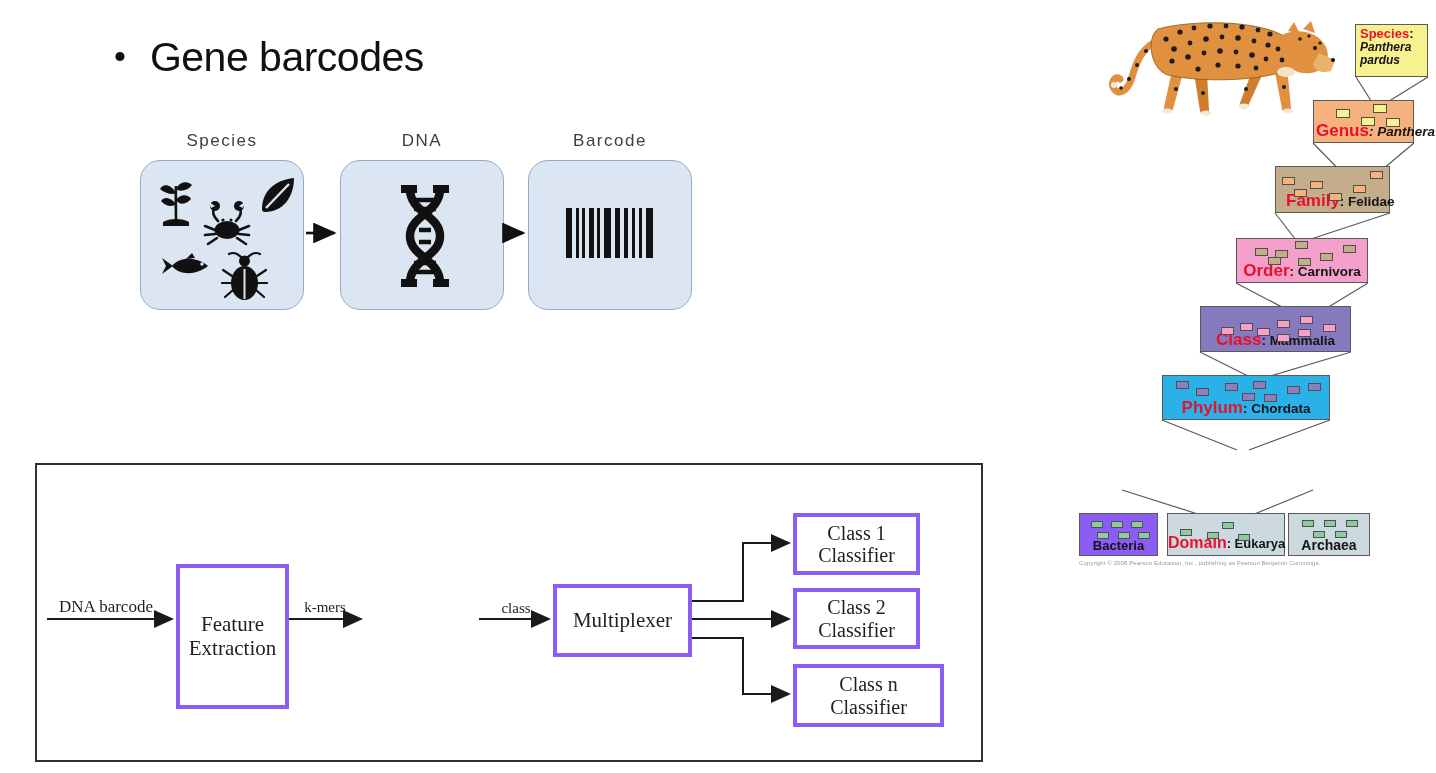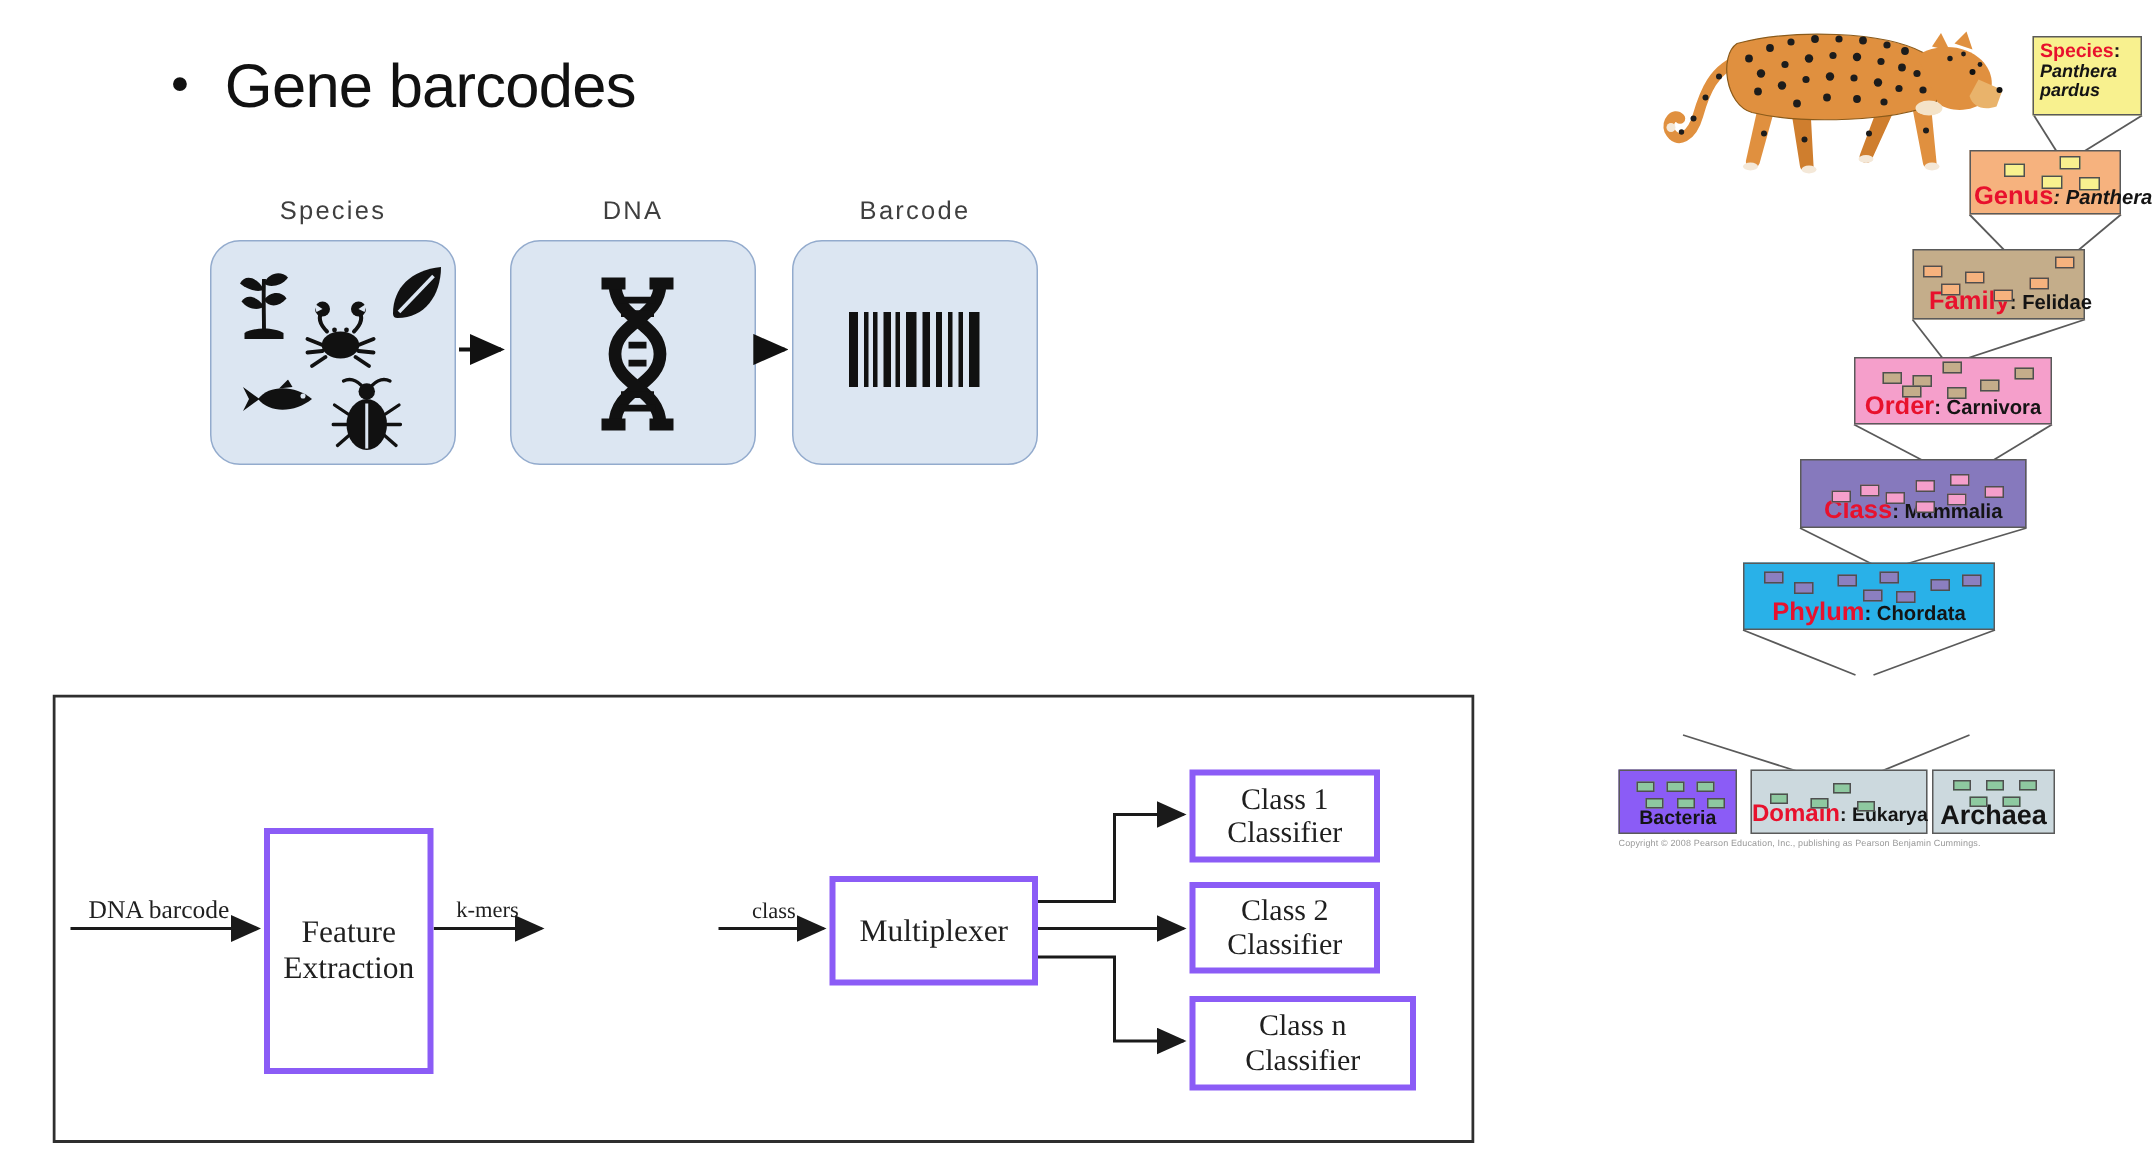--- a/index.html
+++ b/index.html
@@ -152,21 +152,21 @@
     <rect x="1" y="1" width="946" height="297" fill="none" stroke="#2f2f2f" stroke-width="2"></rect>
     <line x1="12" y1="156" x2="137" y2="156" stroke="#1a1a1a" stroke-width="2" marker-end="url(#ah2)"></line>
     <line x1="254" y1="156" x2="326" y2="156" stroke="#1a1a1a" stroke-width="2" marker-end="url(#ah2)"></line>
     <line x1="444" y1="156" x2="514" y2="156" stroke="#1a1a1a" stroke-width="2" marker-end="url(#ah2)"></line>
     <path d="M657,138 H708 V80 H754" fill="none" stroke="#1a1a1a" stroke-width="2" marker-end="url(#ah2)"></path>
     <line x1="657" y1="156" x2="754" y2="156" stroke="#1a1a1a" stroke-width="2" marker-end="url(#ah2)"></line>
     <path d="M657,175 H708 V231 H754" fill="none" stroke="#1a1a1a" stroke-width="2" marker-end="url(#ah2)"></path>
   </svg>
 
   <div class="fc-lbl" style="left:50px;top:597px;width:112px;font-size:17px">DNA barcode</div>
-  <div class="fc-box" style="left:176px;top:552px;width:113px;height:164px;font-size:21px;padding:0 20px">Feature Extraction</div>
+  <div class="fc-box" style="left:176px;top:564px;width:113px;height:145px;font-size:21px;padding:0 20px">Feature Extraction</div>
   <div class="fc-lbl" style="left:290px;top:599px;width:70px;font-size:15px">k-mers</div>
   <div class="fc-lbl" style="left:478px;top:600px;width:76px;font-size:15px">class</div>
   <div class="fc-box" style="left:553px;top:584px;width:139px;height:73px;font-size:21px">Multiplexer</div>
   <div class="fc-box" style="left:793px;top:513px;width:127px;height:62px;font-size:20px;padding:0 12px">Class 1 Classifier</div>
   <div class="fc-box" style="left:793px;top:588px;width:127px;height:61px;font-size:20px;padding:0 12px">Class 2 Classifier</div>
   <div class="fc-box" style="left:793px;top:664px;width:151px;height:63px;font-size:20px;padding:0 12px">Class n Classifier</div>
 
 
   <svg class="abs" style="left:1060px;top:0" width="376" height="600" viewBox="0 0 376 600">
     <g stroke="#5a5a5a" stroke-width="1.2">
@@ -321,21 +321,21 @@
 
   <div class="pyr-box" style="left: 1167px; top: 513px; width: 118px; height: 43px; background-color: rgb(204, 217, 222);">
     <div class="pyr-label" style="left:0;right:auto;bottom:3px"><span class="pl-red" style="font-size: 16px; color: rgb(232, 17, 45);">Domain</span><span class="pl-val" style="font-size:13px">: Eukarya</span></div>
   <div class="chip" style="left: 12px; top: 15px; width: 12px; height: 7px; background: rgb(142, 201, 160);"></div>
       <div class="chip" style="left: 39px; top: 18px; width: 12px; height: 7px; background: rgb(142, 201, 160);"></div>
       <div class="chip" style="left: 54px; top: 8px; width: 12px; height: 7px; background: rgb(142, 201, 160);"></div>
       <div class="chip" style="left: 70px; top: 20px; width: 12px; height: 7px; background: rgb(142, 201, 160);"></div>
     </div>
 
   <div class="pyr-box" style="left: 1288px; top: 513px; width: 82px; height: 43px; background-color: rgb(204, 217, 222);">
-    <div class="pyr-label"><span class="pl-val" style="font-size:18px">Archaea</span></div>
+    <div class="pyr-label"><span class="pl-val" style="font-size:14px">Archaea</span></div>
   <div class="chip" style="left: 13px; top: 6px; width: 12px; height: 7px; background: rgb(142, 201, 160);"></div>
       <div class="chip" style="left: 35px; top: 6px; width: 12px; height: 7px; background: rgb(142, 201, 160);"></div>
       <div class="chip" style="left: 57px; top: 6px; width: 12px; height: 7px; background: rgb(142, 201, 160);"></div>
       <div class="chip" style="left: 24px; top: 17px; width: 12px; height: 7px; background: rgb(142, 201, 160);"></div>
       <div class="chip" style="left: 46px; top: 17px; width: 12px; height: 7px; background: rgb(142, 201, 160);"></div>
     </div>
 
   <div class="copyright" style="left:1079px;top:560px">Copyright © 2008 Pearson Education, Inc., publishing as Pearson Benjamin Cummings.</div>
 
 </div>

